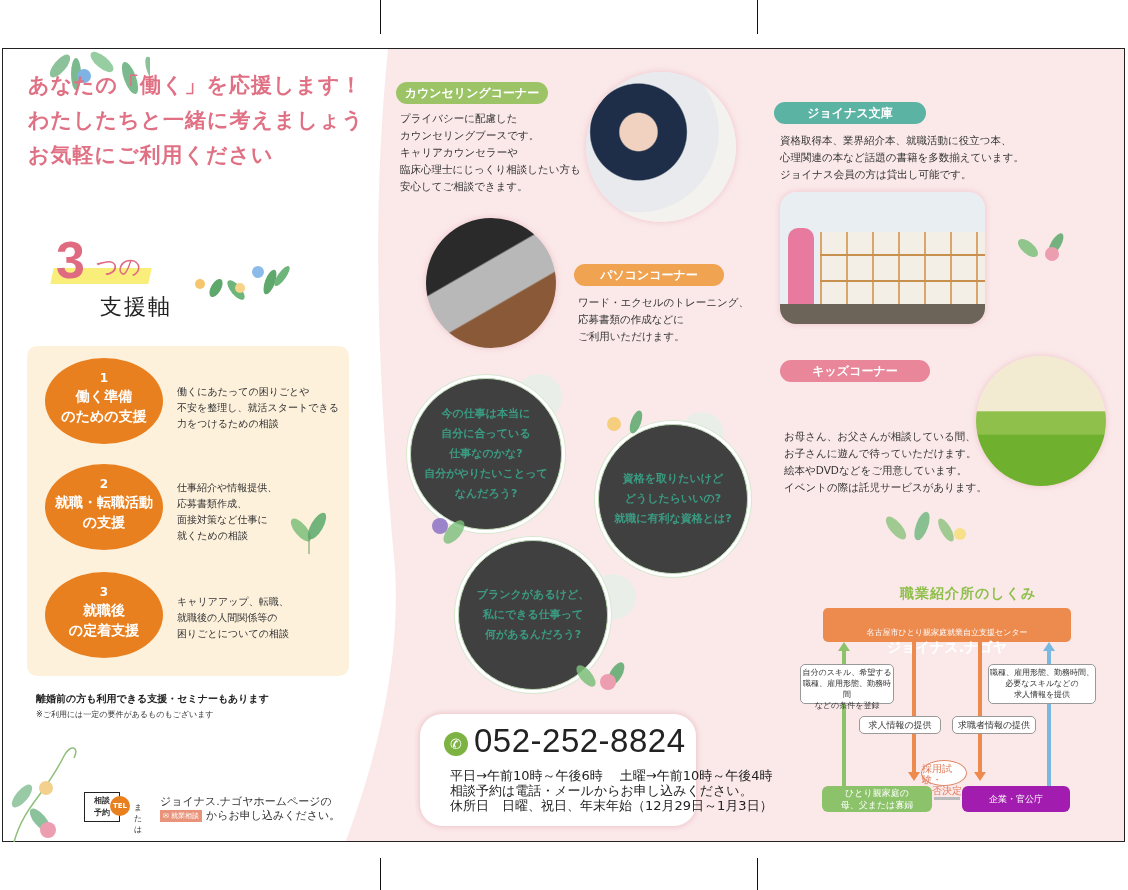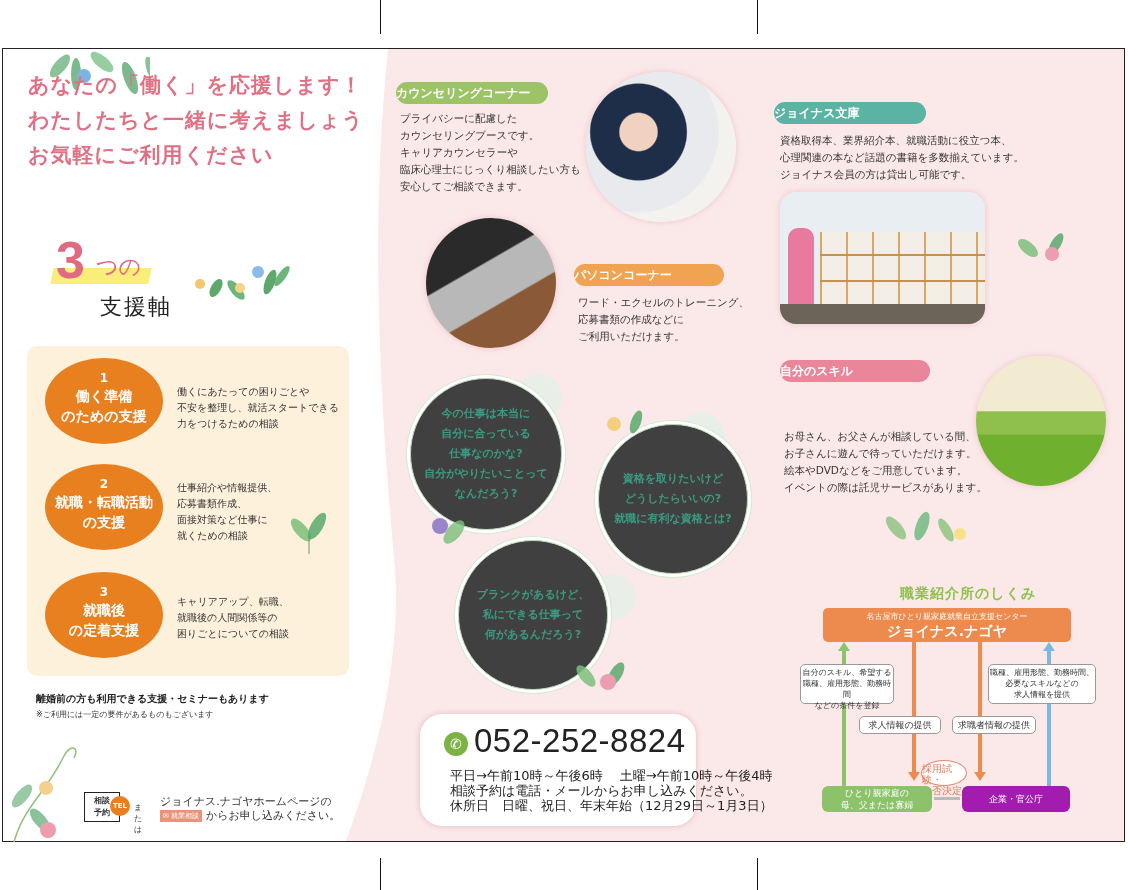--- a/index.html
+++ b/index.html
@@ -24,33 +24,33 @@
   .note-bold{position:absolute;left:36px;top:642px;font-size:10px;font-weight:bold;color:#222;}
   .note-small{position:absolute;left:36px;top:659px;font-size:8px;color:#333;}
   .reserve{position:absolute;left:84px;top:742px;height:40px;}
   .res-box{position:absolute;left:0;top:2px;width:36px;height:30px;border:1px solid #222;font-size:8px;line-height:12px;text-align:center;padding-top:2px;box-sizing:border-box;font-weight:bold;}
   .tel-circle{position:absolute;left:26px;top:6px;width:20px;height:20px;border-radius:50%;background:#e9801f;color:#fff;font-size:7px;font-weight:bold;text-align:center;line-height:20px;}
   .matawa{position:absolute;left:50px;top:12px;font-size:8px;}
   .res-l1{position:absolute;left:76px;top:4px;font-size:11px;white-space:nowrap;}
   .res-btn{position:absolute;left:76px;top:20px;width:42px;height:12px;background:#e9947a;color:#fff;font-size:7px;line-height:12px;text-align:center;}
   .res-l2{position:absolute;left:122px;top:18px;font-size:11px;white-space:nowrap;}
   
-  .tag{position:absolute;height:22px;border-radius:12px;color:#fff;font-size:12px;line-height:22px;font-weight:bold;}
+  .tag{position:absolute;height:22px;border-radius:12px;color:#fff;font-size:12px;line-height:22px;text-align:center;font-weight:bold;}
   .desc{position:absolute;font-size:10.5px;line-height:17px;color:#333;white-space:nowrap;}
   .photo{position:absolute;border-radius:50%;overflow:hidden;box-shadow:0 0 6px rgba(230,160,170,.5);}
   .bubble{position:absolute;border-radius:50%;background:#404040;border:1.5px solid #bfd8b6;box-shadow:0 0 0 3px #fff,0 0 0 4px #d7e8d0;color:#3a9b82;font-weight:bold;text-align:center;display:flex;align-items:center;justify-content:center;font-size:11px;line-height:20px;}
   .dot{position:absolute;border-radius:50%;background:#e6efe9;opacity:.8;}
   .phone-card{position:absolute;left:420px;top:660px;width:276px;height:112px;background:#fff;border-radius:22px;box-shadow:0 0 6px rgba(220,150,160,.6);}
   .phone-icon{position:absolute;left:24px;top:18px;width:24px;height:24px;border-radius:50%;background:#7cb342;color:#fff;font-size:14px;line-height:24px;text-align:center;}
   .phone-num{position:absolute;left:54px;top:8px;font-size:33px;color:#222;font-family:"Liberation Sans",sans-serif;letter-spacing:.5px;}
   .phone-info{position:absolute;left:30px;top:54px;font-size:13px;line-height:15px;white-space:nowrap;color:#222;}
   
   .diag-title{position:absolute;left:884px;top:585px;font-size:14px;color:#8fc04c;font-weight:bold;letter-spacing:1px;padding-left:16px;}
   .center-box{position:absolute;left:823px;top:608px;width:248px;height:34px;background:#ed8a4e;border-radius:5px;color:#fff;text-align:center;}
-  .center-box .s{font-size:8px;display:block;line-height:12px;margin-top:3px;}
+  .center-box .s{font-size:8px;display:block;line-height:12px;margin-top:19px;}
   .center-box .b{font-size:14px;display:block;line-height:16px;font-weight:bold;}
   .wbox{position:absolute;background:#fff;border:1px solid #999;border-radius:5px;font-size:8px;text-align:center;line-height:11px;color:#333;}
   .line{position:absolute;}
   .bottom-box{position:absolute;border-radius:6px;color:#fff;font-size:9px;line-height:12px;text-align:center;display:flex;align-items:center;justify-content:center;}
 </style>
 </head>
 <body>
 
 <div class="crop" style="left:380px;top:0;height:34px;"></div>
 <div class="crop" style="left:757px;top:0;height:34px;"></div>
@@ -238,21 +238,21 @@
   <div style="position:absolute;left:40px;top:88px;width:165px;height:2px;background:#c8904e;"></div>
   <div style="position:absolute;left:8px;top:36px;width:26px;height:94px;background:#e87aa0;border-radius:10px 10px 0 0;"></div>
   <div style="position:absolute;left:0;top:112px;width:205px;height:20px;background:#6c6458;"></div>
 </div>
 <svg class="abs" style="left:1016px;top:230px" width="56" height="36" viewBox="0 0 56 36">
   <ellipse cx="12" cy="18" rx="6" ry="12" fill="#7cbf7a" transform="rotate(-50 12 18)" opacity=".85"></ellipse>
   <ellipse cx="40" cy="14" rx="5" ry="12" fill="#5aa86b" transform="rotate(30 40 14)" opacity=".85"></ellipse>
   <circle cx="36" cy="24" r="7" fill="#ec9db0"></circle>
 </svg>
 
-<div class="tag" style="left:780px;top:360px;width:150px;background:#e9869a;">自分のスキル</div>
+<div class="tag" style="left:780px;top:360px;width:150px;background:#e9869a;">キッズコーナー</div>
 <div class="desc" style="left:784px;top:388px;margin-top:40px;">
   <div>お母さん、お父さんが相談している間、</div>
   <div>お子さんに遊んで待っていただけます。</div>
   <div>絵本やDVDなどをご用意しています。</div>
   <div>イベントの際は託児サービスがあります。</div>
 </div>
 <div class="photo" style="left:976px;top:356px;width:130px;height:130px;background:linear-gradient(180deg,#f3ead2 0 42%, #8fc04c 43% 60%, #6fb02f 61%);"></div>
 
 <svg class="abs" style="left:876px;top:504px" width="100" height="50" viewBox="0 0 100 50">
   <ellipse cx="20" cy="24" rx="6" ry="14" fill="#8ac27a" transform="rotate(-40 20 24)" opacity=".8"></ellipse>

